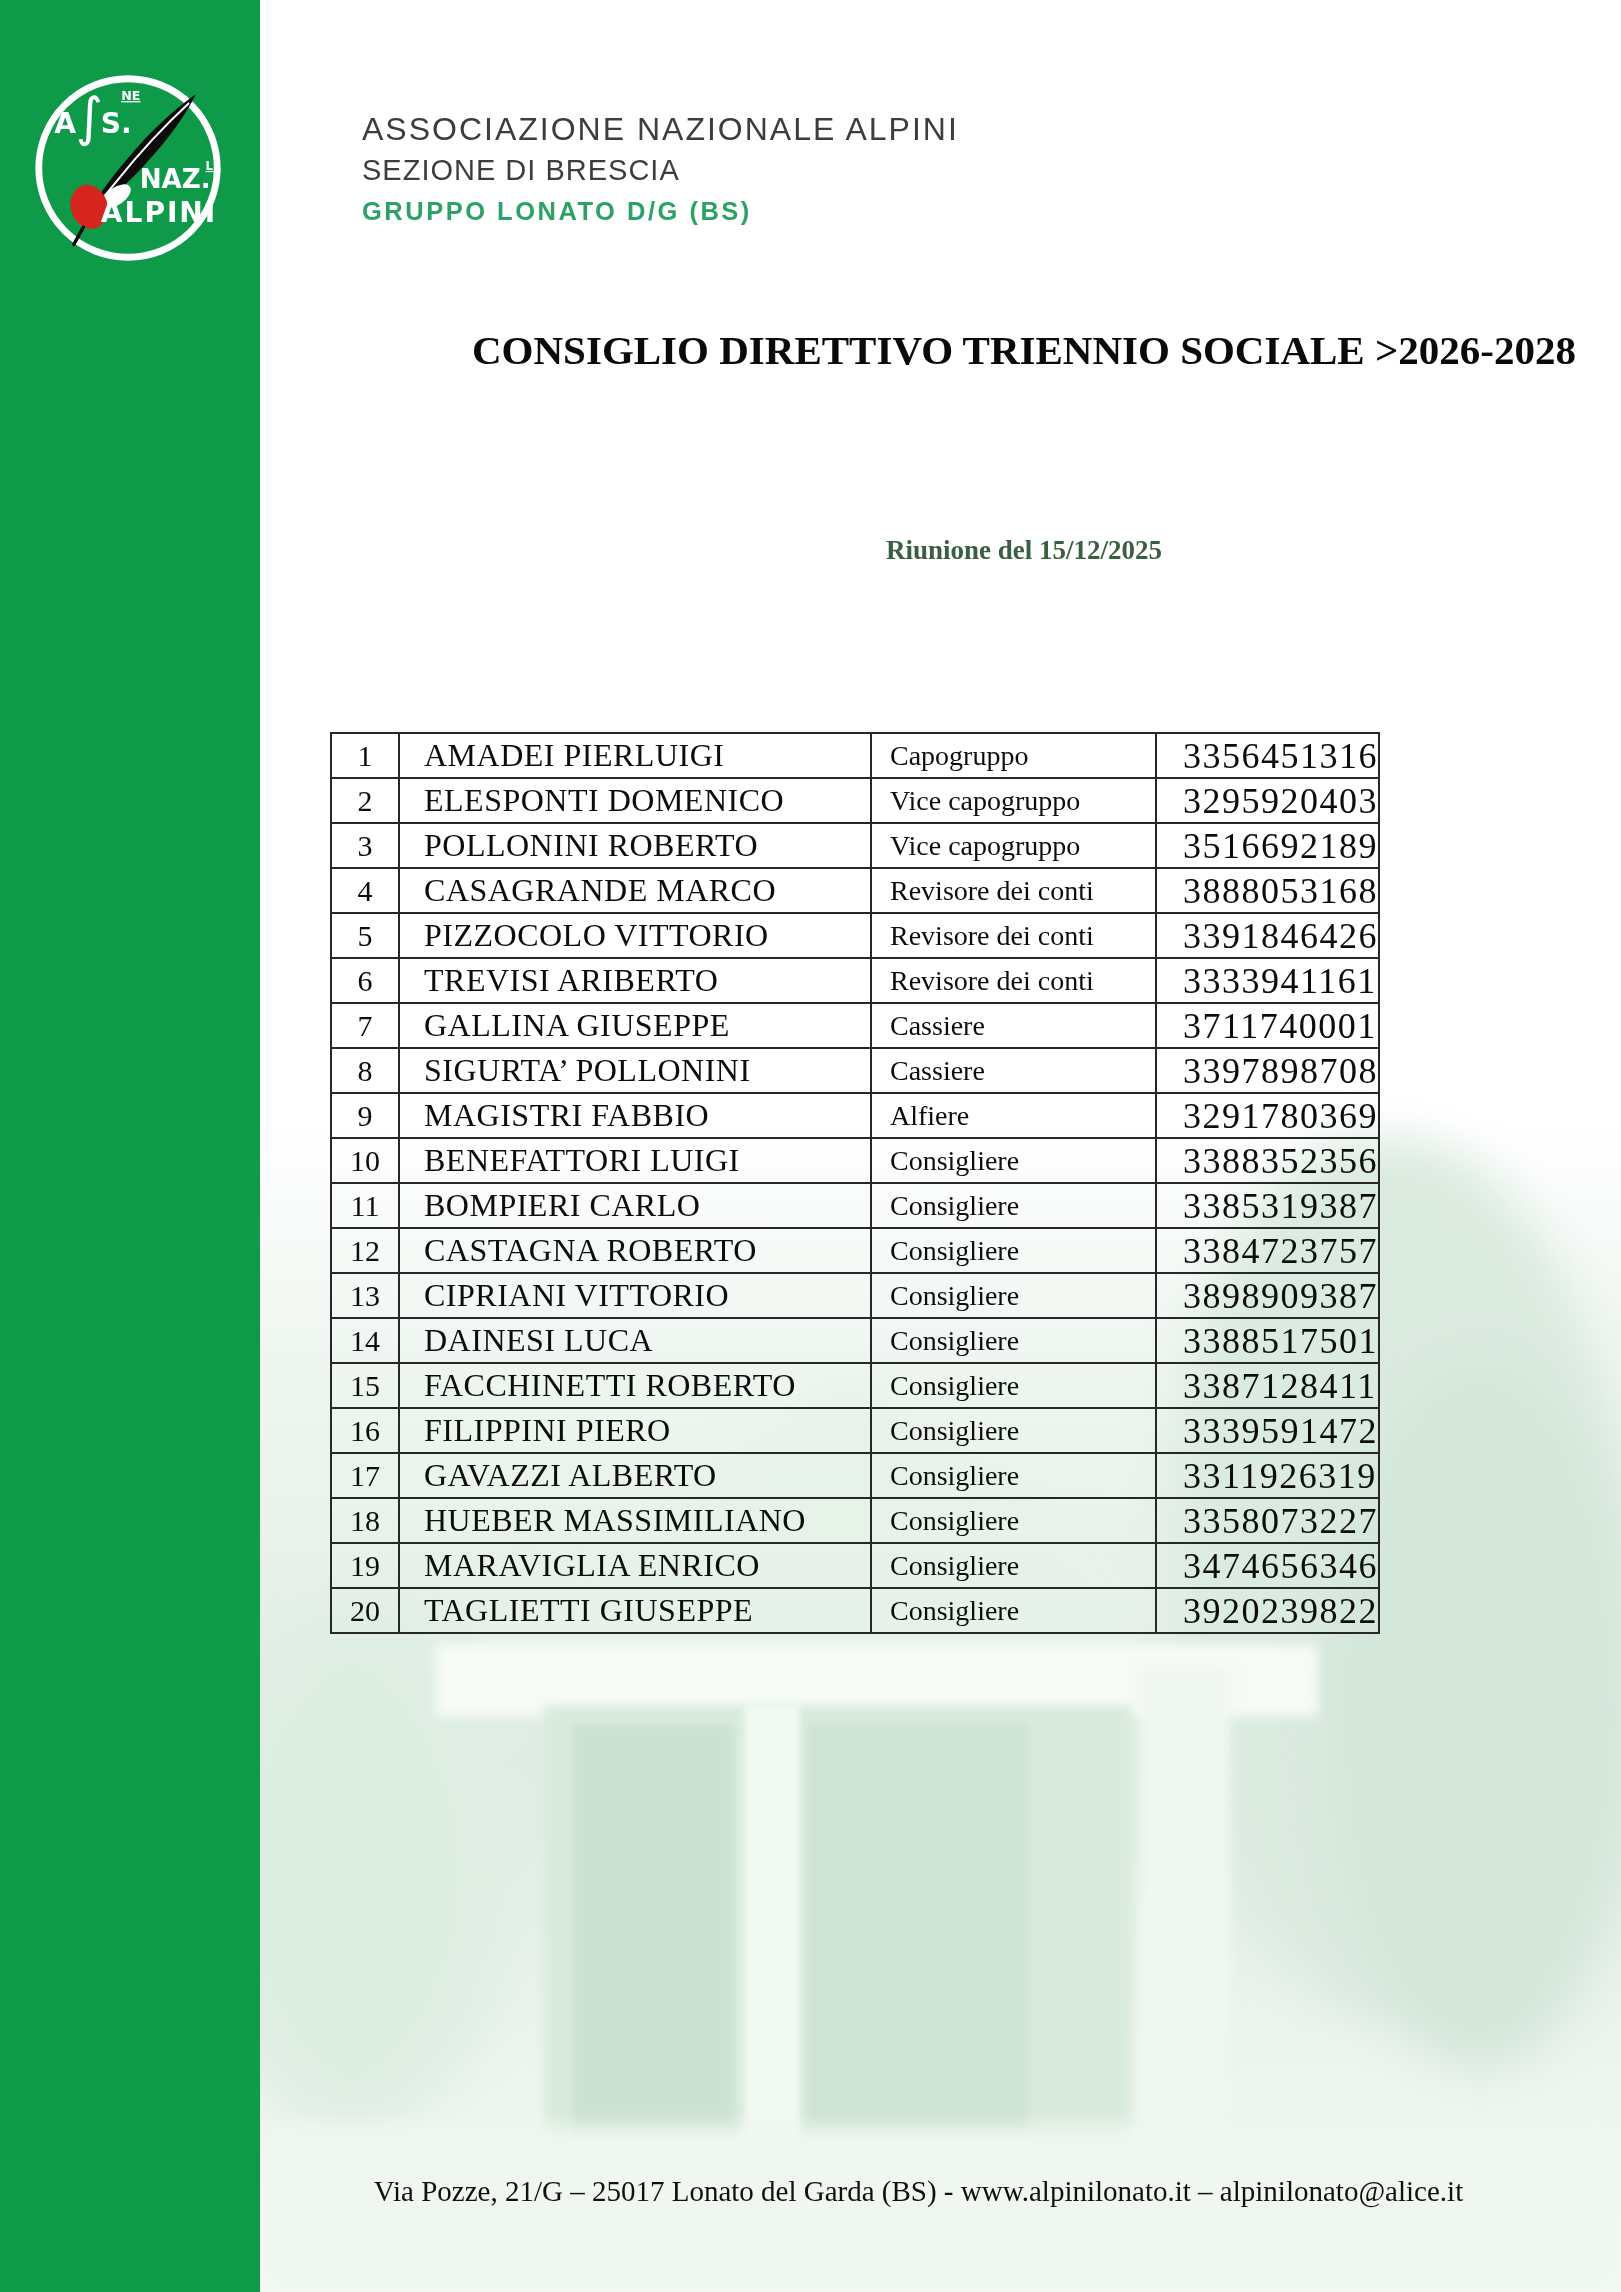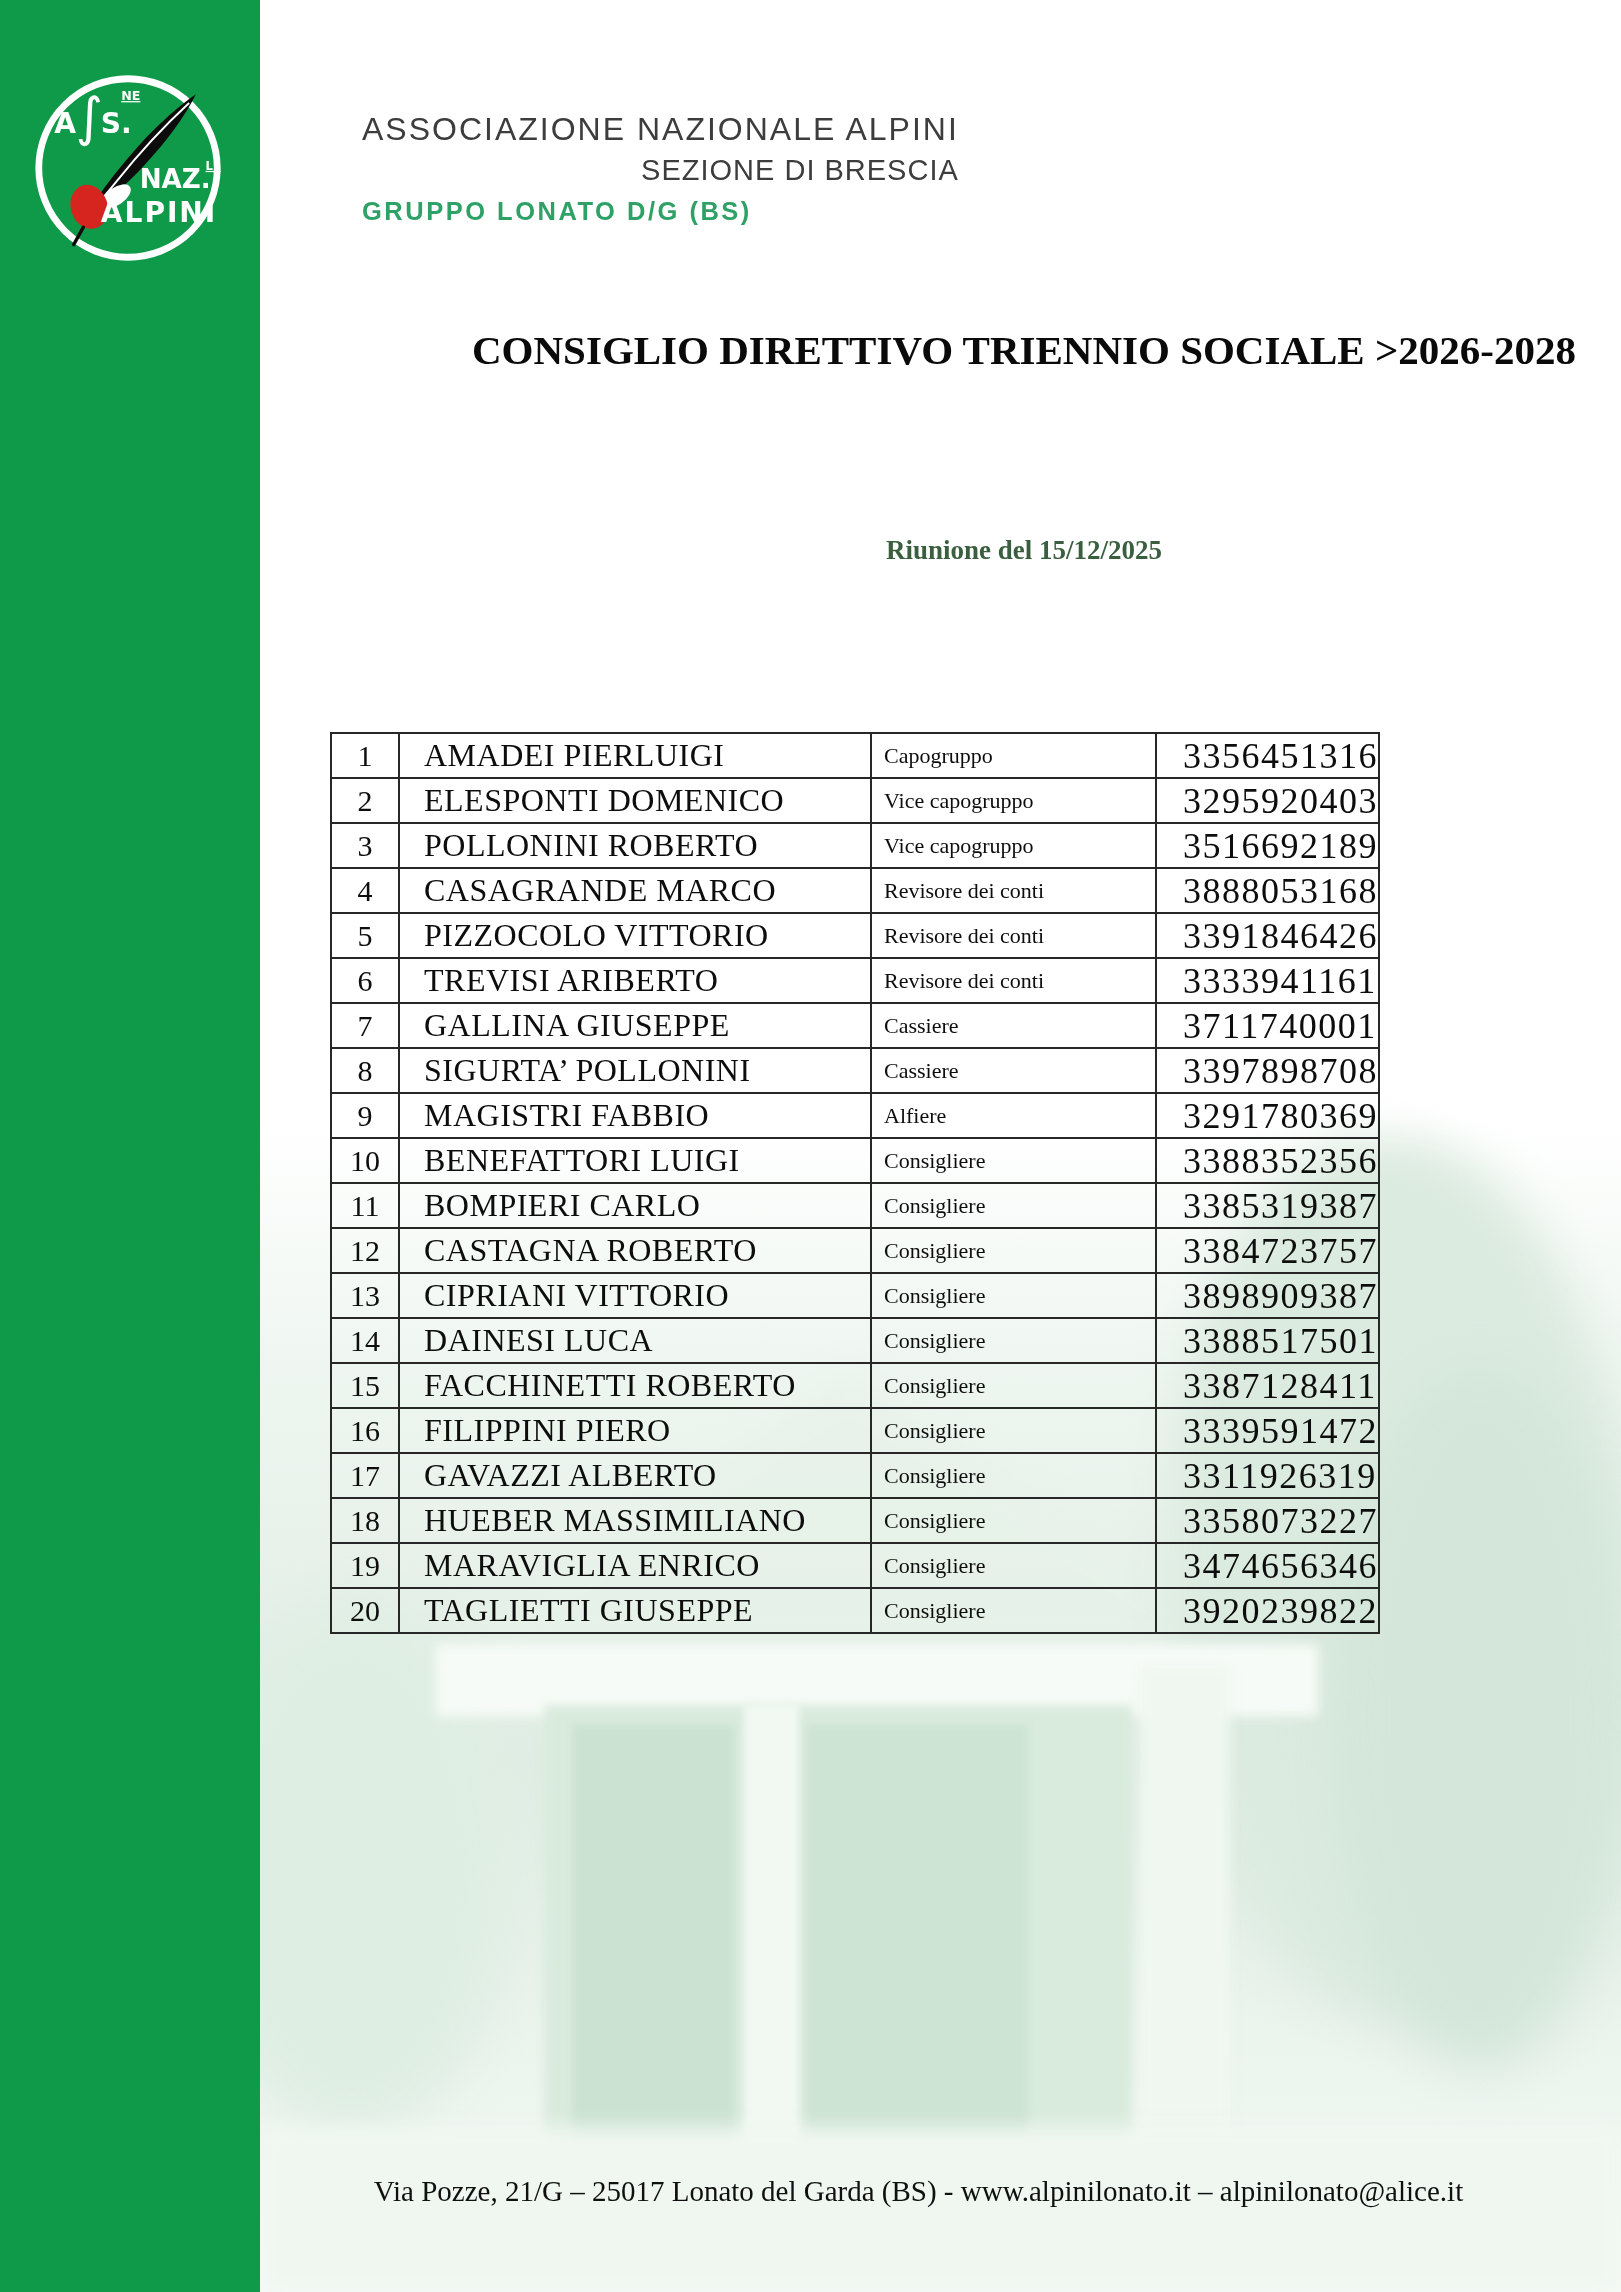--- a/index.html
+++ b/index.html
@@ -10,39 +10,39 @@
   
   .greenbar{position:absolute;left:0;top:0;width:260px;height:2293px;
     background:var(--sidebar-green,#0f9a4a);z-index:2;}
   
   .logo{position:absolute;left:31px;top:71px;width:194px;height:194px;z-index:3;}
   .logo text{font-family:"DejaVu Sans",sans-serif;}
   
   .org-block{position:absolute;left:362px;top:110px;z-index:4;
     font-family:"Liberation Sans",sans-serif;white-space:nowrap;}
   .org{font-size:32px;letter-spacing:2px;color:#3d3d3d;line-height:39px;}
-  .sec{font-size:29px;letter-spacing:1px;color:#3d3d3d;line-height:37px;margin-top:2.9px;text-align:right;}
+  .sec{font-size:29px;letter-spacing:1px;color:#3d3d3d;line-height:37px;margin-top:2.9px;}
   .grp{font-size:25.5px;font-weight:bold;letter-spacing:2.5px;
     color:var(--group-green,#2ea266);line-height:33px;margin-top:5.9px;}
   
   .title,.subtitle,.meeting{
     position:absolute;left:260px;width:1528px;text-align:center;z-index:4;
     font-weight:bold;white-space:nowrap;}
   .title{top:326px;font-size:41px;color:#0a0a0a;}
   .subtitle{top:435px;font-size:41px;color:var(--title-green,#3a5f3e);}
   .meeting{top:535px;font-size:27px;color:var(--title-green,#3a5f3e);}
   
   .members{position:absolute;left:330px;top:732px;width:1049px;z-index:4;
     border-collapse:collapse;table-layout:fixed;}
   .members tr{height:45px;}
   .members td{border:2px solid #272727;color:#0d0d0d;vertical-align:middle;
     white-space:nowrap;overflow:hidden;padding:0;background:transparent;}
   .members td.num{text-align:center;font-size:30px;}
   .members td.name{padding-left:24px;font-size:32px;letter-spacing:0.5px;}
-  .members td.role{padding-left:12px;font-size:22px;}
+  .members td.role{padding-left:18px;font-size:28px;}
   .members td.phone{padding-left:26px;font-size:36px;letter-spacing:1.5px;}
   
   .footer{position:absolute;left:238px;width:1361px;top:2175px;z-index:4;
     text-align:center;font-size:29px;color:#101010;white-space:nowrap;}
   
   .watermark{position:absolute;left:260px;top:1078px;width:1361px;height:1214px;
     z-index:0;overflow:hidden;}
   .watermark div{position:absolute;}
   .wm-wash{left:0;top:39px;width:1361px;height:1175px;
     background:linear-gradient(180deg,rgba(228,240,230,0) 0%,rgba(221,236,225,.5) 22%,

